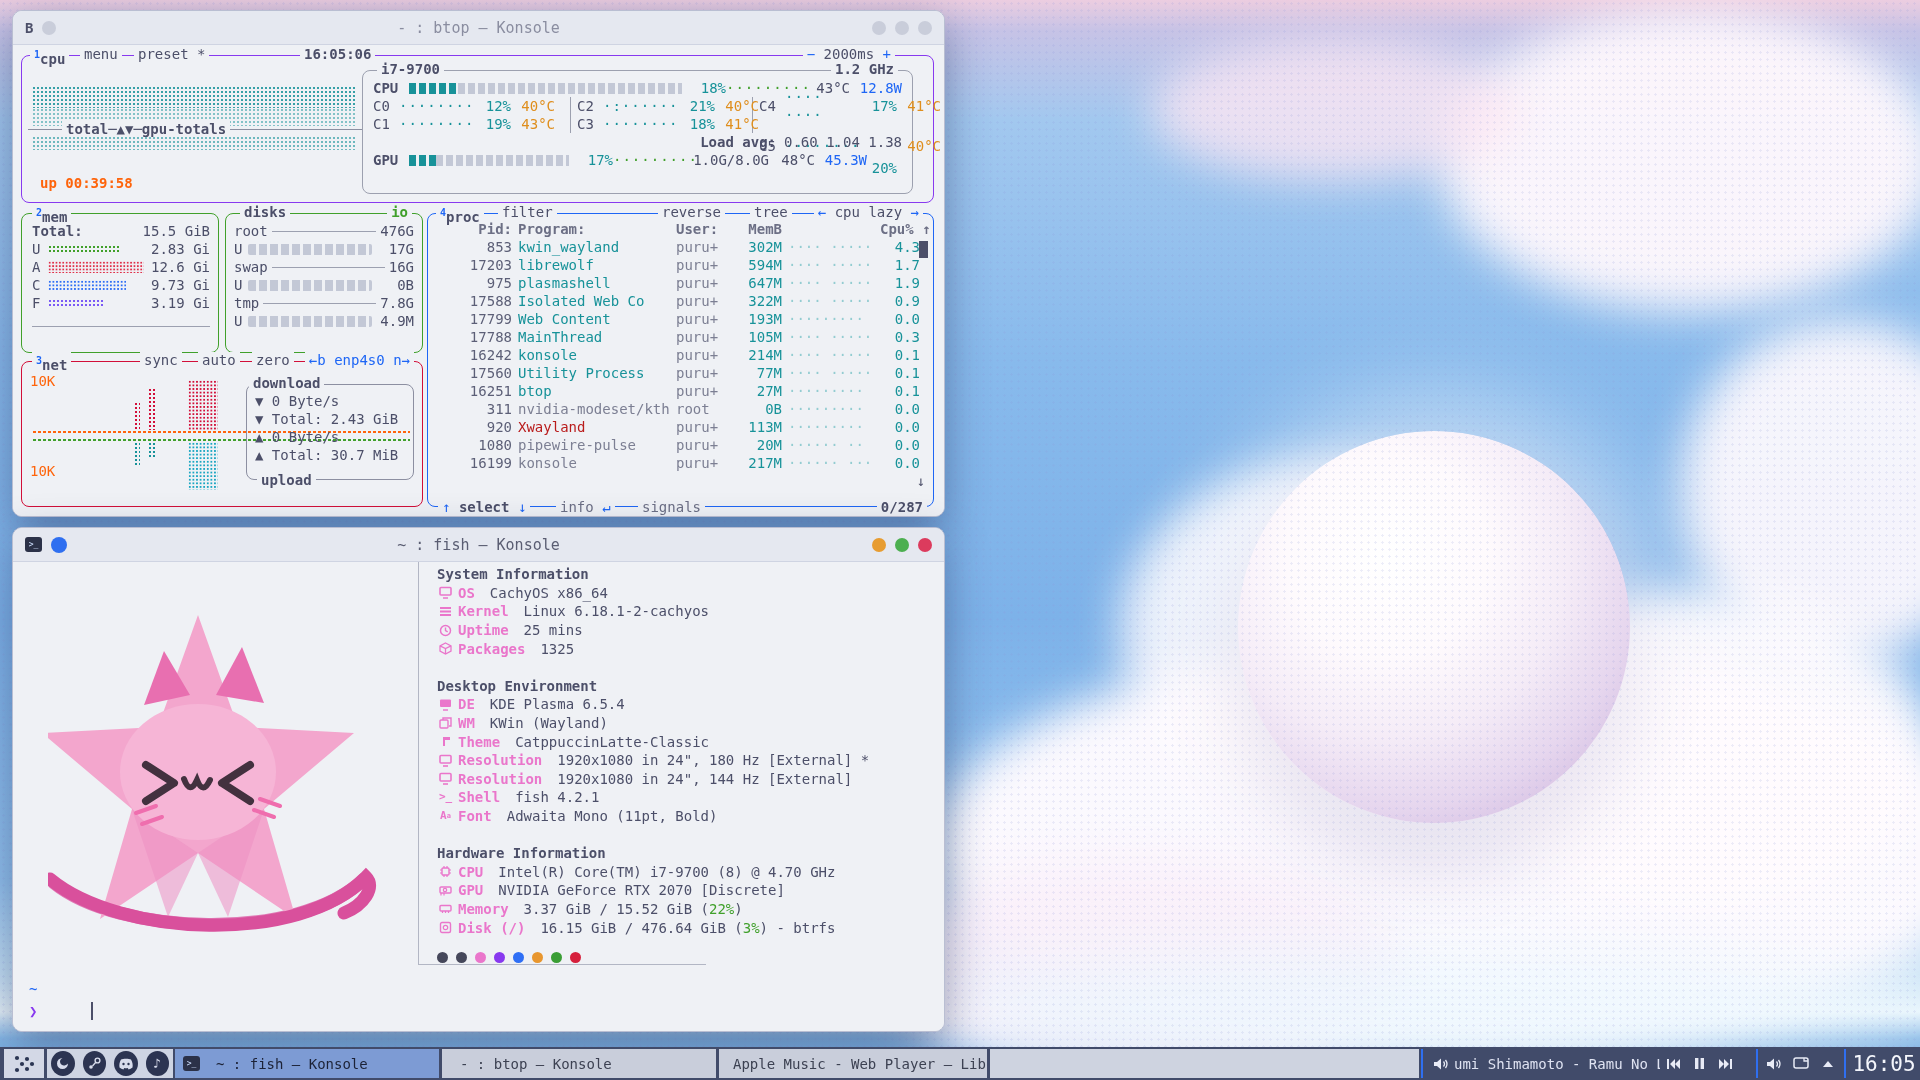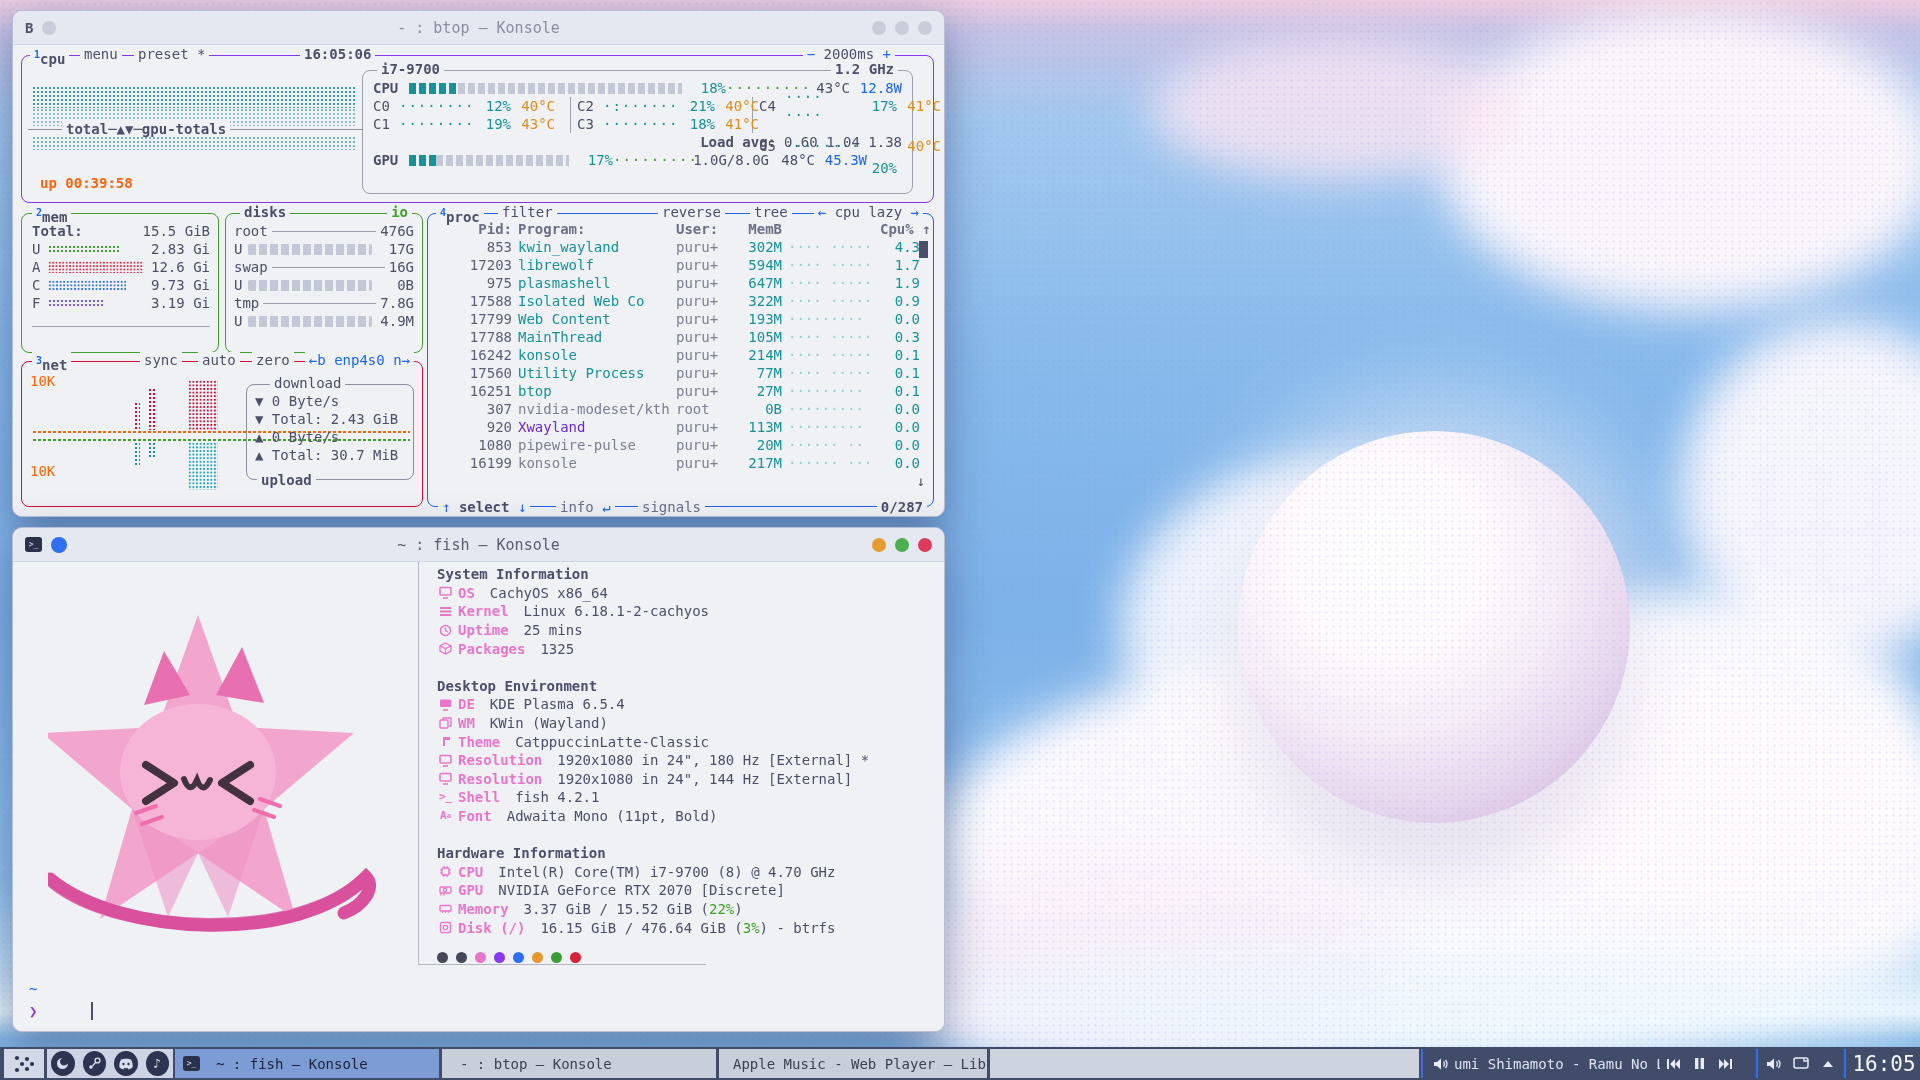--- a/index.html
+++ b/index.html
@@ -273,21 +273,21 @@
         <div class="dotline" style="position:absolute;left:10px;top:68px;width:378px;color:#fe640b;"></div>
         <div class="dotline" style="position:absolute;left:10px;top:76px;width:378px;color:#40a02b;"></div>
         <div class="dotfill" style="position:absolute;left:112px;top:40px;width:6px;height:28px;color:#d20f39;"></div>
         <div class="dotfill" style="position:absolute;left:126px;top:26px;width:9px;height:42px;color:#d20f39;"></div>
         <div class="dotfill" style="position:absolute;left:166px;top:18px;width:30px;height:50px;color:#d20f39;background-size:3.6px 3.6px;"></div>
         <div class="dotfill" style="position:absolute;left:112px;top:80px;width:6px;height:24px;color:#179299;"></div>
         <div class="dotfill" style="position:absolute;left:126px;top:80px;width:9px;height:16px;color:#179299;"></div>
         <div class="dotfill" style="position:absolute;left:166px;top:80px;width:30px;height:48px;color:#1ba6c2;background-size:3.6px 3.6px;"></div>
 
         <div class="box" style="left:224px;top:22px;width:168px;height:96px;border-color:#8c8fa1;border-width:1px;">
-          <span class="bl" style="left:23px;font-weight:normal;">download</span>
+          <span class="bl" style="left:2px;font-weight:bold;">download</span>
           <span class="blb" style="left:10px;font-weight:bold;">upload</span>
           <div style="position:absolute;left:8px;top:7px;">
             <div class="trow dk">▼ 0 Byte/s</div>
             <div class="trow dk">▼ Total: 2.43 GiB</div>
             <div class="trow dk">▲ 0 Byte/s</div>
             <div class="trow dk">▲ Total: 30.7 MiB</div>
           </div>
         </div>
       </div>
 
@@ -376,30 +376,30 @@
             </div>
           <div class="procrow">
               <span class="pr-pid">16251</span>
               <span class="pr-prog">btop</span>
               <span class="pr-user">puru+</span>
               <span class="pr-mem">27M</span>
               <span class="pr-dots">·········</span>
               <span class="pr-cpu">0.1</span>
             </div>
           <div class="procrow">
-              <span class="pr-pid">307</span>
+              <span class="pr-pid">311</span>
               <span class="pr-prog" style="color:#7c7f93;">nvidia-modeset/kth</span>
               <span class="pr-user">root</span>
               <span class="pr-mem">0B</span>
               <span class="pr-dots">·········</span>
               <span class="pr-cpu">0.0</span>
             </div>
           <div class="procrow">
               <span class="pr-pid">920</span>
-              <span class="pr-prog" style="color:#6d28d9;">Xwayland</span>
+              <span class="pr-prog" style="color:#b91c1c;">Xwayland</span>
               <span class="pr-user">puru+</span>
               <span class="pr-mem">113M</span>
               <span class="pr-dots">·········</span>
               <span class="pr-cpu">0.0</span>
             </div>
           <div class="procrow">
               <span class="pr-pid">1080</span>
               <span class="pr-prog" style="color:#7c7f93;">pipewire-pulse</span>
               <span class="pr-user">puru+</span>
               <span class="pr-mem">20M</span>

